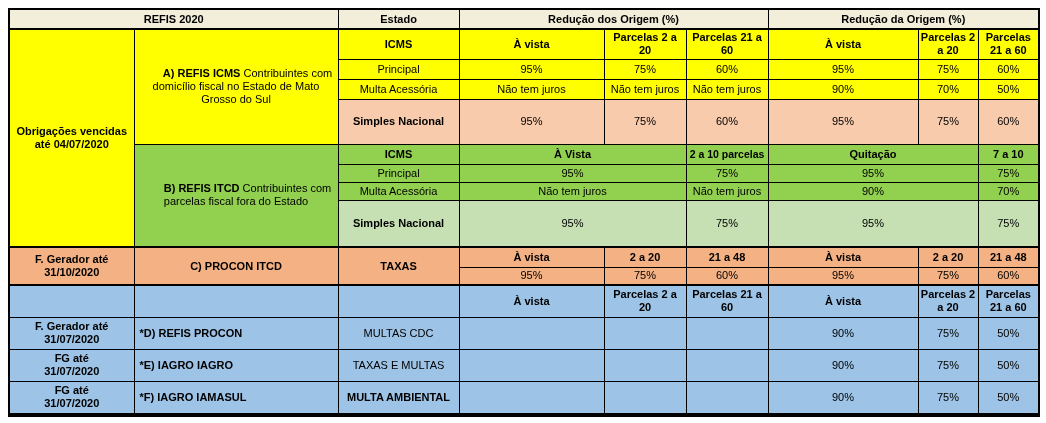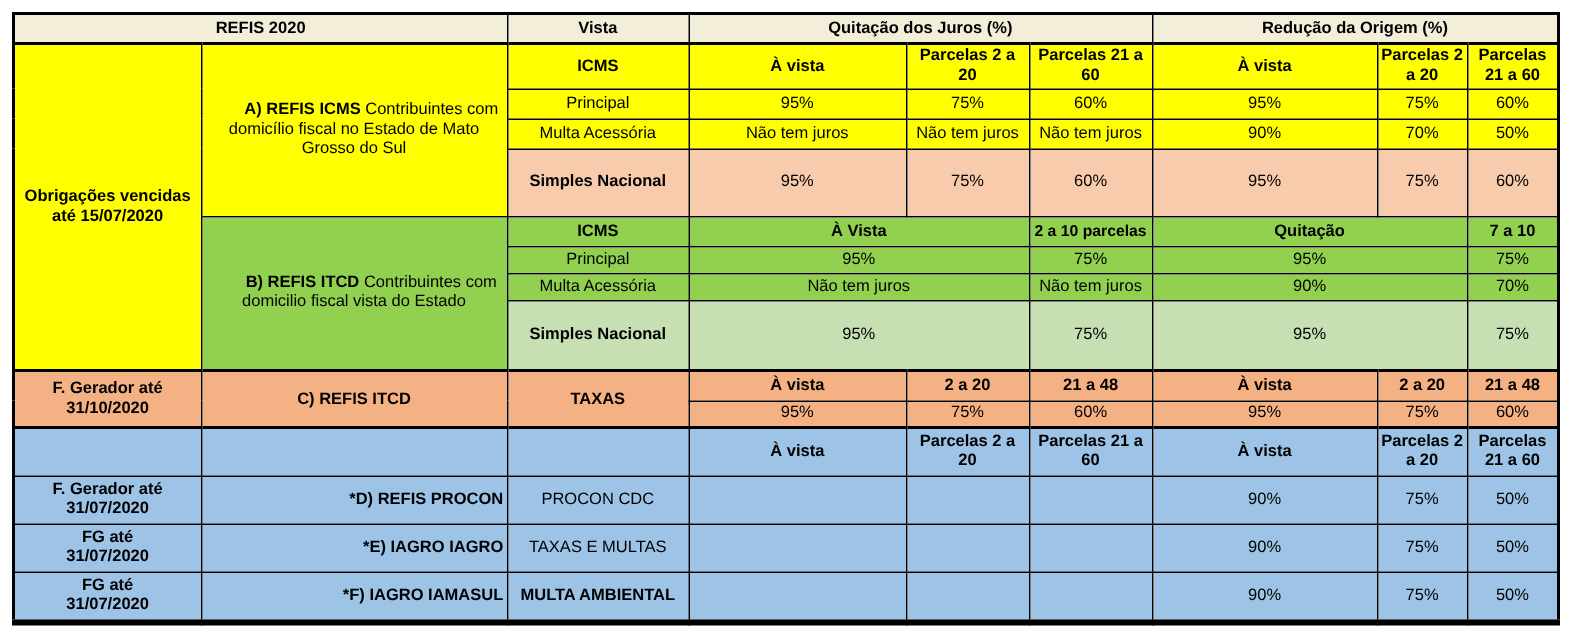--- a/index.html
+++ b/index.html
@@ -13,21 +13,21 @@
     border-collapse:collapse;table-layout:fixed;width:1030px;
     border:2px solid #000;border-bottom:4px solid #000;
   }
   td{
     border:1px solid #000;
     font-size:11px;line-height:1.18;color:#000;
     text-align:center;vertical-align:middle;
     padding:1px 2px;overflow:hidden;
   }
   .b{font-weight:bold;margin-left:23px;}
-  .left{text-align:right;padding-left:5px;}
+  .left{text-align:left;padding-left:5px;}
   .pre{white-space:pre-line;}
   .nowrap{white-space:nowrap;font-size:10.5px;}
   .cream{background:#F3EEDA;}
   .yellow{background:#FFFF00;}
   .peach{background:#F8CBAD;}
   .green{background:#92D050;}
   .lgreen{background:#C6E0B4;}
   .orange{background:#F4B183;}
   .blue{background:#9DC3E6;}
   tr.sep td{border-top:2px solid #000;}
@@ -48,28 +48,28 @@
         <col style="width:82px">
         <col style="width:82px">
     <col style="width:150px">
         <col style="width:60px">
         <col style="width:61px">
   </colgroup>
 
   <tbody>
         <tr class="h20">
     <td colspan="2" class="cream b">REFIS 2020</td>
-    <td class="cream b">Vista</td>
-    <td colspan="3" class="cream b">Quitação dos Juros (%)</td>
+    <td class="cream b">Estado</td>
+    <td colspan="3" class="cream b">Redução dos Origem (%)</td>
     <td colspan="3" class="cream b">Redução da Origem (%)</td>
   </tr>
 
   <tr class="h30 sep">
     <td rowspan="8" class="yellow b pre">Obrigações vencidas
-até 15/07/2020</td>
+até 04/07/2020</td>
     <td rowspan="4" class="yellow">
       <span class="b">A) REFIS ICMS</span>
       <span>Contribuintes com domicílio fiscal no Estado de Mato Grosso do Sul</span>
     </td>
     <td class="yellow b">ICMS</td>
     <td class="yellow b">À vista</td>
     <td class="yellow b">Parcelas 2 a 20</td>
     <td class="yellow b">Parcelas 21 a 60</td>
     <td class="yellow b">À vista</td>
     <td class="yellow b">Parcelas 2 a 20</td>
@@ -102,21 +102,21 @@
     <td class="peach">75%</td>
     <td class="peach">60%</td>
     <td class="peach">95%</td>
     <td class="peach">75%</td>
     <td class="peach">60%</td>
   </tr>
 
   <tr class="h20">
     <td rowspan="4" class="green">
       <span class="b">B) REFIS ITCD</span>
-      <span>Contribuintes com domicilio fiscal vista do Estado</span>
+      <span>Contribuintes com parcelas fiscal fora do Estado</span>
     </td>
     <td class="green b">ICMS</td>
     <td colspan="2" class="green b">À Vista</td>
     <td class="green b nowrap">2 a 10 parcelas</td>
     <td colspan="2" class="green b">Quitação</td>
     <td class="green b">7 a 10</td>
   </tr>
 
   <tr class="h18">
     <td class="green">Principal</td>
@@ -138,21 +138,21 @@
     <td class="lgreen b">Simples Nacional</td>
     <td colspan="2" class="lgreen">95%</td>
     <td class="lgreen">75%</td>
     <td colspan="2" class="lgreen">95%</td>
     <td class="lgreen">75%</td>
   </tr>
 
   <tr class="h20 sep">
     <td rowspan="2" class="orange b pre">F. Gerador até
 31/10/2020</td>
-    <td rowspan="2" class="orange b">C) REFIS ITCD</td>
+    <td rowspan="2" class="orange b">C) PROCON ITCD</td>
     <td rowspan="2" class="orange b">TAXAS</td>
     <td class="orange b">À vista</td>
     <td class="orange b">2 a 20</td>
     <td class="orange b">21 a 48</td>
     <td class="orange b">À vista</td>
     <td class="orange b">2 a 20</td>
     <td class="orange b">21 a 48</td>
   </tr>
 
   <tr class="h18">
@@ -173,21 +173,21 @@
     <td class="blue b">Parcelas 21 a 60</td>
     <td class="blue b">À vista</td>
     <td class="blue b">Parcelas 2 a 20</td>
     <td class="blue b">Parcelas 21 a 60</td>
   </tr>
 
   <tr class="h32">
     <td class="blue b pre">F. Gerador até
 31/07/2020</td>
     <td class="blue b left">*D) REFIS PROCON</td>
-    <td class="blue">PROCON CDC</td>
+    <td class="blue">MULTAS CDC</td>
     <td class="blue"></td>
     <td class="blue"></td>
     <td class="blue"></td>
     <td class="blue">90%</td>
     <td class="blue">75%</td>
     <td class="blue">50%</td>
   </tr>
 
   <tr class="h32">
     <td class="blue b pre">FG até

